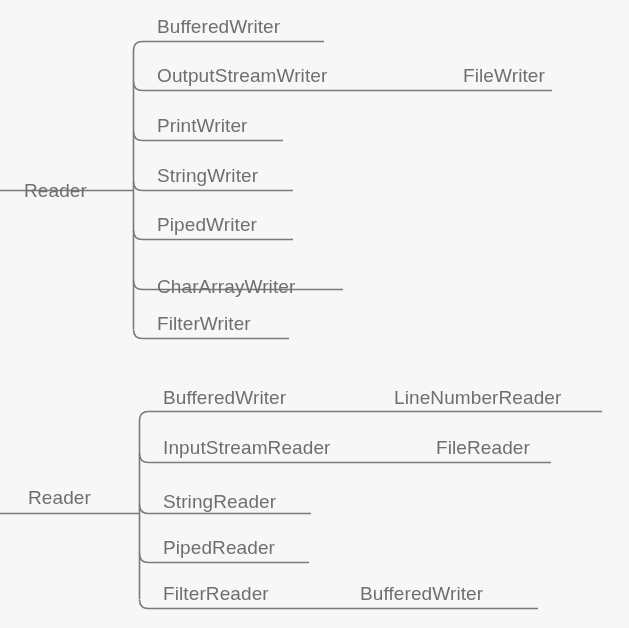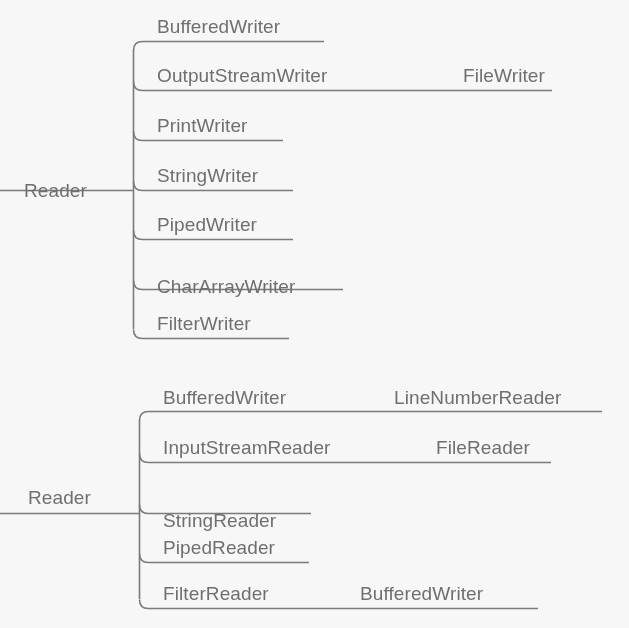--- a/index.html
+++ b/index.html
@@ -69,18 +69,18 @@
       <div class="node-label" style="left: 157px; top: 116px; text-align: right;">PrintWriter</div>
       <div class="node-label" style="left: 157px; top: 166px;">StringWriter</div>
       <div class="node-label" style="left: 157px; top: 215px; text-align: right;">PipedWriter</div>
       <div class="node-label" style="left: 157px; top: 265px; margin-top: 12px;">CharArrayWriter</div>
       <div class="node-label" style="left: 157px; top: 314px;">FilterWriter</div>
       <div class="node-label root-label" style="left: 28px; top: 488px;">Reader</div>
       <div class="node-label" style="left: 163px; top: 388px;">BufferedWriter</div>
       <div class="node-label" style="left: 394px; top: 388px;">LineNumberReader</div>
       <div class="node-label" style="left: 163px; top: 438px;">InputStreamReader</div>
       <div class="node-label" style="left: 436px; top: 438px;">FileReader</div>
-      <div class="node-label" style="left: 163px; top: 511px;">StringReader</div>
+      <div class="node-label" style="left: 163px; top: 492px;">StringReader</div>
       <div class="node-label" style="left: 163px; top: 538px;">PipedReader</div>
       <div class="node-label" style="left: 163px; top: 584px;">FilterReader</div>
       <div class="node-label" style="left: 360px; top: 584px;">BufferedWriter</div>
     </div>
 </div>
 
 </body></html>

